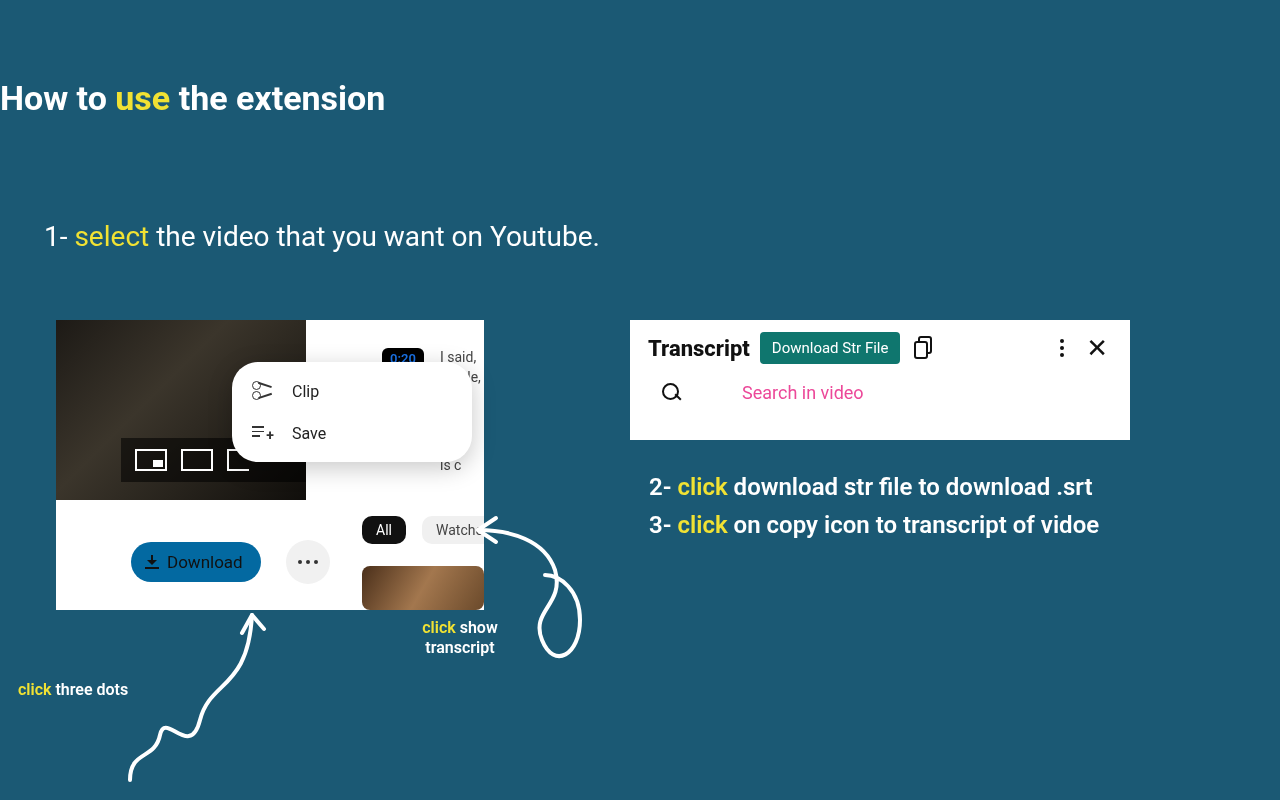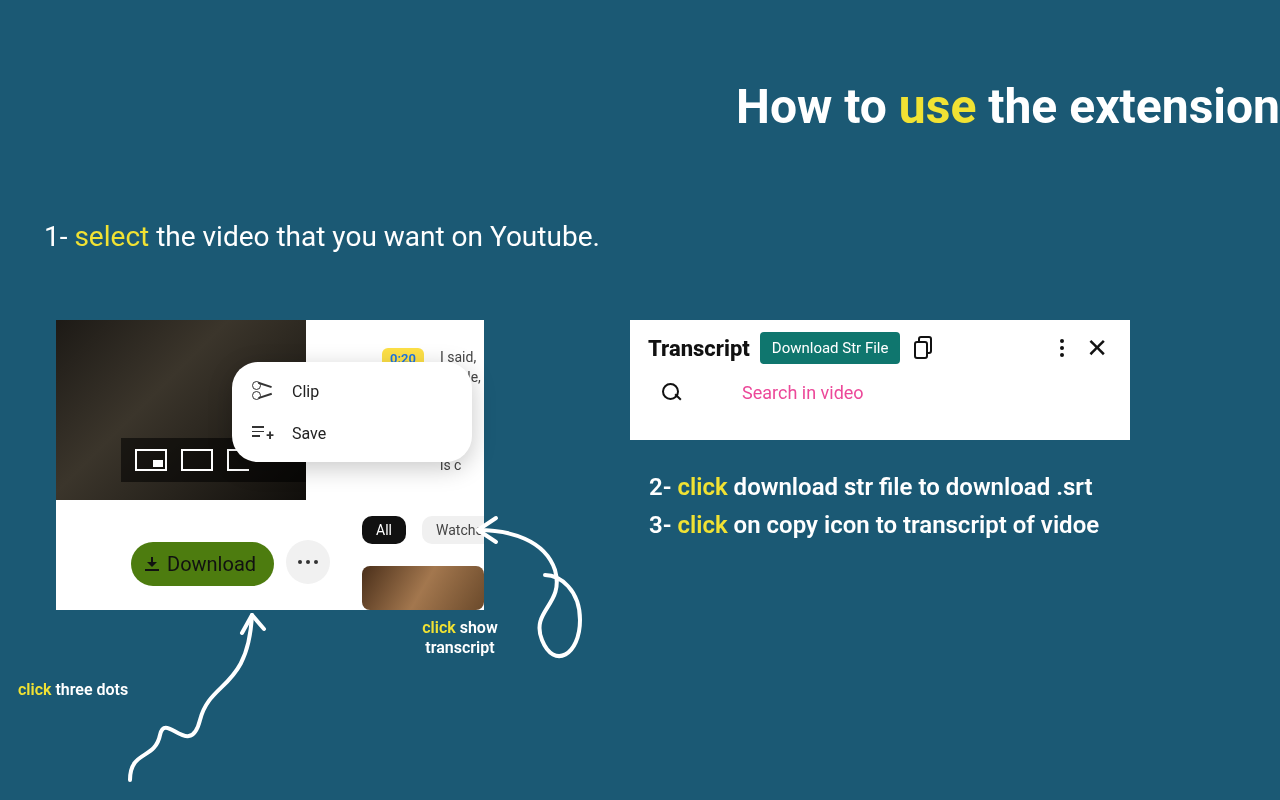--- a/index.html
+++ b/index.html
@@ -6,22 +6,22 @@
   body {
     width: 1280px;
     height: 800px;
     background: #1b5974;
     font-family: -apple-system, BlinkMacSystemFont, "Segoe UI", Roboto, Arial, sans-serif;
     color: #fff;
     position: relative;
     overflow: hidden;
   }
   .title {
-    text-align: right;
-    font-size: 48px;
+    text-align: left;
+    font-size: 34px;
     font-weight: 700;
     margin-top: 78px;
   }
   .hl { color: #f1e233; }
   .step1 {
     position: absolute;
     left: 44px;
     top: 220px;
     font-size: 28px;
     font-weight: 400;
@@ -60,25 +60,25 @@
     width:10px; height:7px; background:#fff;
   }
   .vidicon.full { border-right: none; width: 22px;}
   .leftwhite {
     position: absolute; left:0; right:0; bottom:0; top:180px;
     background:#fff;
   }
   .dlbtn {
     position: absolute;
     left: 75px; top: 222px;
-    background: #4d7c0f;
+    background: #0369a1;
     border-radius: 22px;
     padding: 10px 18px 10px 14px;
     color: #111;
-    font-size: 20px;
+    font-size: 17px;
     display: flex; align-items: center; gap: 8px;
   }
   .dlarrow {
     width: 14px; height: 14px;
     position: relative;
   }
   .dlarrow::before{
     content:""; position:absolute; left:6px; top:0; width:2px; height:9px; background:#111;
   }
   .dlarrow::after{
@@ -91,21 +91,21 @@
     width:44px;height:44px;border-radius:50%;
     background:#f1f1f1; display:flex;align-items:center;justify-content:center;gap:4px;
   }
   .dotsbtn span{width:4px;height:4px;border-radius:50%;background:#333;}
   .rightstrip{
     position:absolute; left:300px; top:0; width:128px; height:100%;
     background:#fff;
   }
   .timebadge{
     position:absolute; left:326px; top:28px;
-    background:#fde047; color:#1a73e8;
+    background:#000000; color:#1a73e8;
     font-size:13px; font-weight:600;
     padding:3px 8px; border-radius:6px;
   }
   .partialtext{
     position:absolute; left:384px; top:28px; color:#444; font-size:14px; line-height:1.4;
   }
   .allchip{
     position:absolute; left:306px; top:196px;
     background:#111; color:#fff;
     border-radius:10px; padding:6px 14px; font-size:14px;

